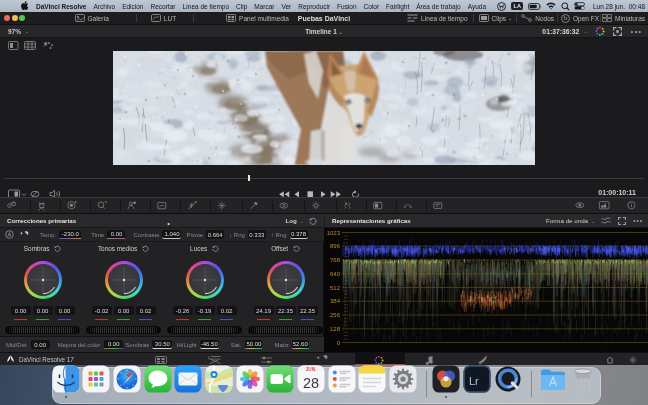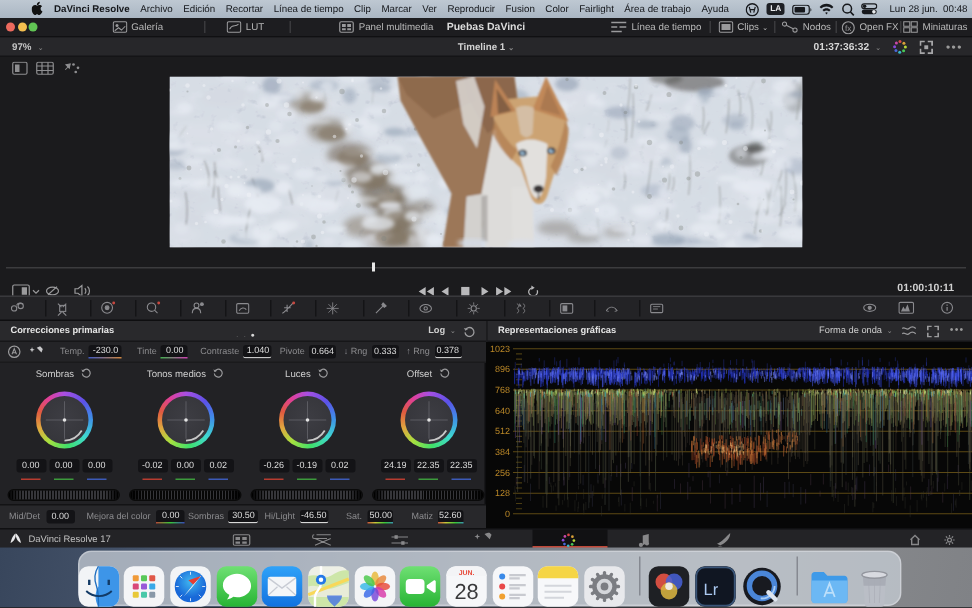--- a/index.html
+++ b/index.html
@@ -47,21 +47,21 @@
 
 #bparams{left:0;top:122px;width:324px;height:16px;background:#28282b;display:flex;align-items:center;border-top:1px solid #131315}
 
 #rpanel{left:325px;top:214px;width:323px;height:138px;background:#0a0a0a}
 #rphead{left:0;top:0;width:323px;height:14px;background:#29292c;color:#e4e4e4;font-size:6.2px;display:flex;align-items:center;border-bottom:1px solid #161618}
 
 #taskbar{left:0;top:352px;width:648px;height:13px;background:#232326;border-top:1px solid #101012;color:#b5b5b5;font-size:6.3px;display:flex;align-items:center}
 
 #dockzone{left:0;top:365px;width:648px;height:40px;background:linear-gradient(100deg,#38465c 0%,#45536a 14%,#5a667a 30%,#767d88 52%,#8b8d90 75%,#808286 100%)}
 #dock{position:absolute;left:52px;top:2px;width:549px;height:37px;border-radius:9px;background:rgba(200,206,215,.74);border:0.5px solid rgba(255,255,255,.3)}
-.di{position:absolute;top:12px;width:29px;height:29px}
+.di{position:absolute;top:0;width:29px;height:29px}
 .dsep{position:absolute;top:6px;width:1px;height:26px;background:rgba(60,60,70,.4)}
 .rdot{position:absolute;bottom:-4px;left:50%;margin-left:-1px;width:2px;height:2px;border-radius:50%;background:#44464a}
 svg{display:block}
 </style></head><body>
 
 <div class="ab" id="menubar">
  <svg style="margin:0 0 1px 21px" width="8" height="9" viewBox="0 0 8 9">
       <path fill="#111" d="M5.6 0c.1.6-.2 1.2-.5 1.6-.4.4-1 .8-1.5.7-.1-.6.2-1.1.5-1.5C4.5.4 5.1.1 5.6 0zM7.3 6.6c-.3.7-.5 1-.9 1.6-.6.9-1.4 1-2 .6-.5-.3-.9-.3-1.4 0-.6.4-1.3.3-1.9-.6C.3 7-.3 5 .4 3.6.8 2.8 1.6 2.3 2.3 2.3c.6 0 1 .4 1.5.4.5 0 .8-.4 1.6-.4.6 0 1.3.3 1.7.9-1.5.8-1.3 2.8.2 3.4z"></path>
     </svg>
  <span class="mi b" style="margin-left:7px">DaVinci Resolve</span>

